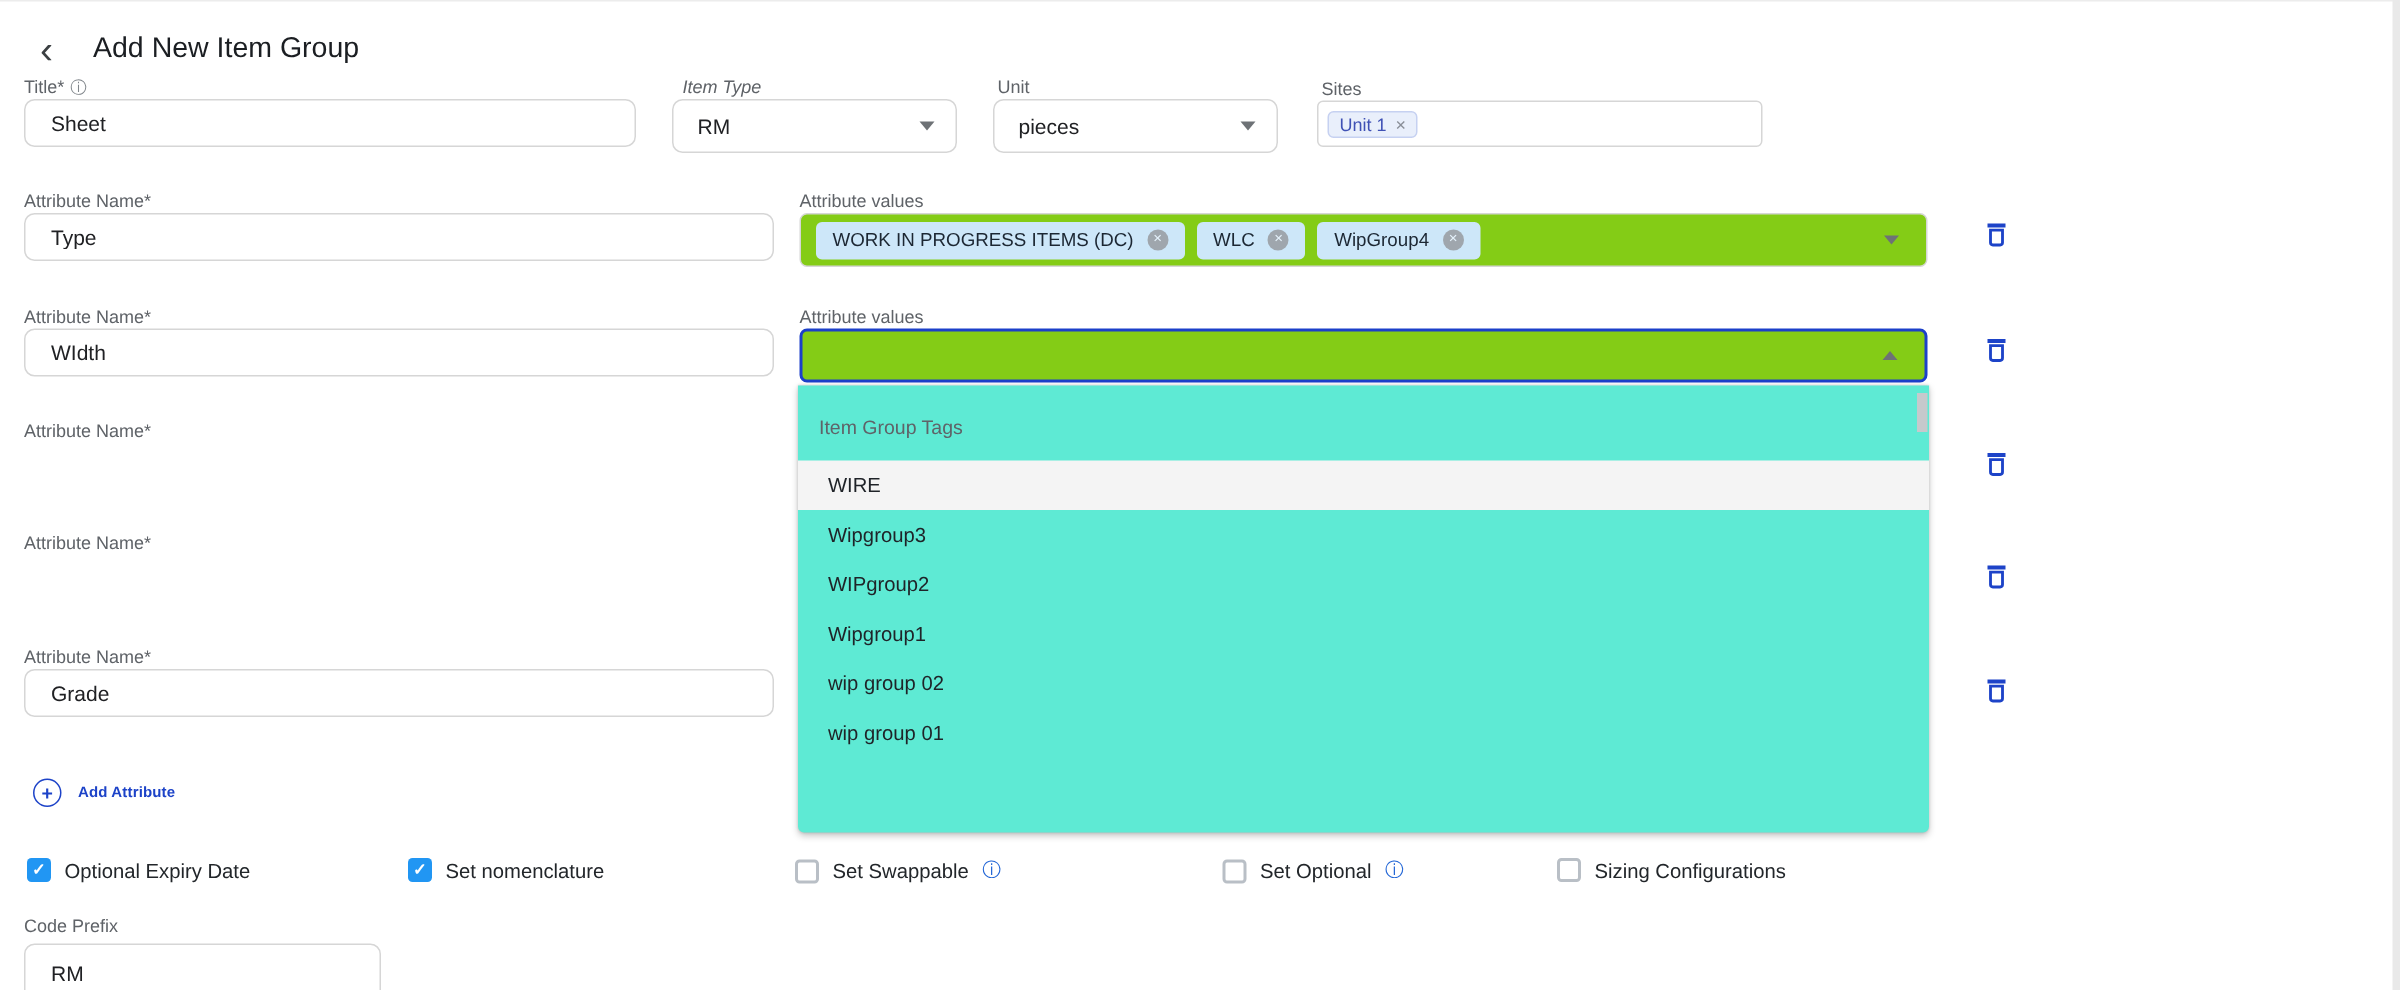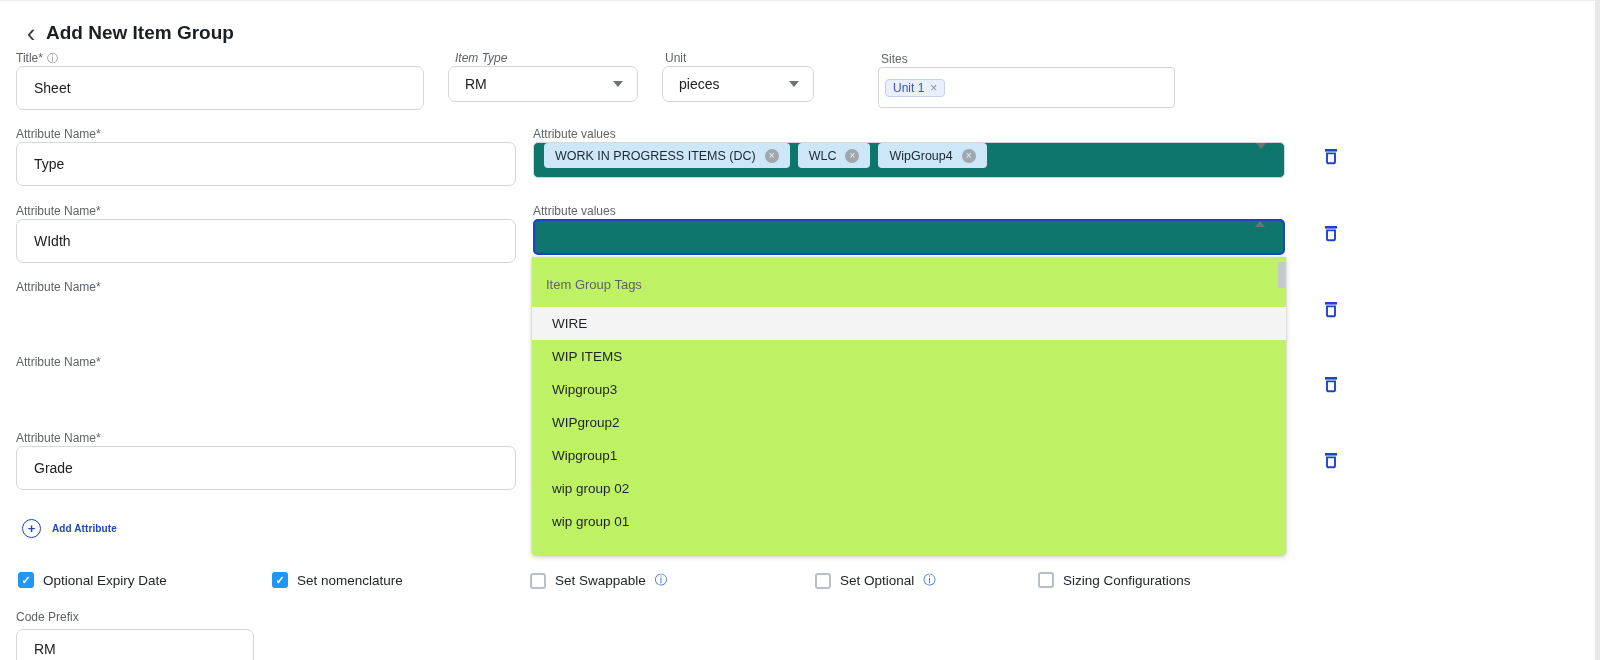--- a/index.html
+++ b/index.html
@@ -4,56 +4,56 @@
 <style>
   html,body{margin:0;padding:0;background:#fff;}
   .page{position:relative;width:1600px;height:660px;background:#ffffff;overflow:hidden;
         font-family:"Liberation Sans",sans-serif;color:#202124;}
   .topline{position:absolute;left:0;top:0;width:100%;height:1px;background:#ececec;}
   .vscroll{position:absolute;right:0;top:0;width:5px;height:660px;background:#e9e9e9;}
 
   
   .back-btn{position:absolute;left:18px;top:18px;width:26px;height:30px;border:0;background:none;
             font-size:26px;line-height:30px;color:#3c4043;cursor:pointer;padding:0;font-family:inherit;}
-  .page-title{position:absolute;left:46px;top:22px;margin:0;font-size:19px;font-weight:700;color:#1b1e22;}
+  .page-title{position:absolute;left:62px;top:22px;margin:0;font-size:19px;font-weight:400;color:#1b1e22;}
 
   
   .flabel{position:absolute;font-size:12px;color:#5f6368;white-space:nowrap;}
   .flabel .mini-info{color:#80868b;font-size:11px;margin-left:4px;}
-  .tin{position:absolute;height:44px;border:1px solid #d6d6d6;border-radius:7px;background:#fff;
+  .tin{position:absolute;height:32px;border:1px solid #d6d6d6;border-radius:7px;background:#fff;
        font-family:"Liberation Sans",sans-serif;font-size:14px;color:#202124;
        padding:0 14px 0 17px;box-sizing:border-box;outline:none;}
   .selbox{position:absolute;height:36px;border:1px solid #d6d6d6;border-radius:7px;background:#fff;
           display:flex;align-items:center;padding:0 14px 0 16px;box-sizing:border-box;
           font-size:14px;cursor:pointer;}
   .tri-down{width:0;height:0;border-left:5px solid transparent;border-right:5px solid transparent;
             border-top:6px solid #6e7276;margin-left:auto;}
   .tri-up{width:0;height:0;border-left:5px solid transparent;border-right:5px solid transparent;
           border-bottom:6px solid #6e7276;margin-left:auto;}
 
   
-  .sites-box{position:absolute;left:878px;top:67px;width:297px;height:41px;border:1px solid #d6d6d6;
+  .sites-box{position:absolute;left:878px;top:67px;width:297px;height:31px;border:1px solid #d6d6d6;
              border-radius:4px;background:#fff;display:flex;align-items:center;padding:0 6px;
              box-sizing:border-box;cursor:text;}
   .site-chip{display:flex;align-items:center;gap:6px;background:#e9effb;border:1px solid #c6d1f1;
              border-radius:4px;padding:1px 7px;font-size:12px;color:#3f51b5;}
   .site-chip .x{color:#8a8f98;font-size:12px;cursor:pointer;}
 
   
   .vals{position:absolute;left:533px;width:752px;height:36px;border:1px solid #d6d6d6;border-radius:5px;
-        background:#0f766e;display:flex;align-items:flex-start;padding:0 18px 0 10px;box-sizing:border-box;cursor:pointer;}
+        background:#84cc16;display:flex;align-items:center;padding:0 18px 0 10px;box-sizing:border-box;cursor:pointer;}
   .vals.focused{border:2px solid #1c40c9;}
   .chip{display:flex;align-items:center;gap:9px;background:#cde7f9;border-radius:4px;height:25px;
         padding:0 11px;font-size:12.5px;font-weight:500;color:#1c2733;white-space:nowrap;margin-right:8px;}
   .chip .rm{width:14px;height:14px;border-radius:50%;background:#9fa6ad;color:#e6f3fc;font-size:10px;
             line-height:14px;text-align:center;cursor:pointer;}
   .trash{position:absolute;left:1320px;width:22px;height:22px;background:none;border:0;padding:0;cursor:pointer;}
 
   
-  .panel{position:absolute;left:532px;top:257px;width:754px;height:298px;background:#bef264;
+  .panel{position:absolute;left:532px;top:257px;width:754px;height:298px;background:#5eead4;
          border-radius:0 0 4px 4px;z-index:10;
          box-shadow:0 2px 5px rgba(0,0,0,.22),0 0 2px rgba(0,0,0,.14);}
   .panel-header{position:absolute;left:14px;top:20px;font-size:13px;color:#5f6368;}
   .opts{position:absolute;left:0;top:50px;width:100%;}
   .opt{height:33px;display:flex;align-items:center;padding-left:20px;font-size:13.5px;color:#1f2328;
        cursor:pointer;box-sizing:border-box;}
   .opt.hl{background:#f4f4f4;}
   .panel-thumb{position:absolute;right:1px;top:5px;width:7px;height:26px;background:#c6c9cc;cursor:pointer;}
 
   
@@ -89,21 +89,21 @@
   </div>
   <input class="tin" style="left: 16px; top: 66px; width: 408px;" value="Sheet">
 
   <div class="flabel" style="left:455px;top:51px;font-style:italic;">Item Type</div>
   <div class="selbox" style="left:448px;top:66px;width:190px;">
     <span>RM</span>
     <span class="tri-down"></span>
   </div>
 
   <div class="flabel" style="left:665px;top:51px;">Unit</div>
-  <div class="selbox" style="left:662px;top:66px;width:152px;text-align:right;">
+  <div class="selbox" style="left:662px;top:66px;width:190px;text-align:right;">
     <span>pieces</span>
     <span class="tri-down"></span>
   </div>
 
   <div class="flabel" style="left:881px;top:52px;">Sites</div>
   <div class="sites-box">
     <span class="site-chip">
       <span>Unit 1</span>
       <span class="x">×</span>
     </span>
@@ -169,21 +169,20 @@
     <svg width="20" height="20" viewBox="0 0 20 20">
       <path d="M4 4.3 h12" stroke="#1d43c8" stroke-width="2.6" fill="none"></path>
       <path d="M6 7.4 h8 v8.3 a1.6 1.6 0 0 1 -1.6 1.6 h-4.8 a1.6 1.6 0 0 1 -1.6 -1.6 z" fill="none" stroke="#1d43c8" stroke-width="1.9"></path>
     </svg>
   </button>
 
   <div class="panel">
     <div class="panel-header">Item Group Tags</div>
     <div class="opts">
       <div class="opt hl">WIRE</div>
-      <div class="opt">WIP ITEMS</div>
       <div class="opt">Wipgroup3</div>
       <div class="opt">WIPgroup2</div>
       <div class="opt">Wipgroup1</div>
       <div class="opt">wip group 02</div>
       <div class="opt">wip group 01</div>
     </div>
     <div class="panel-thumb"></div>
   </div>
 
   <button class="add-attr">

